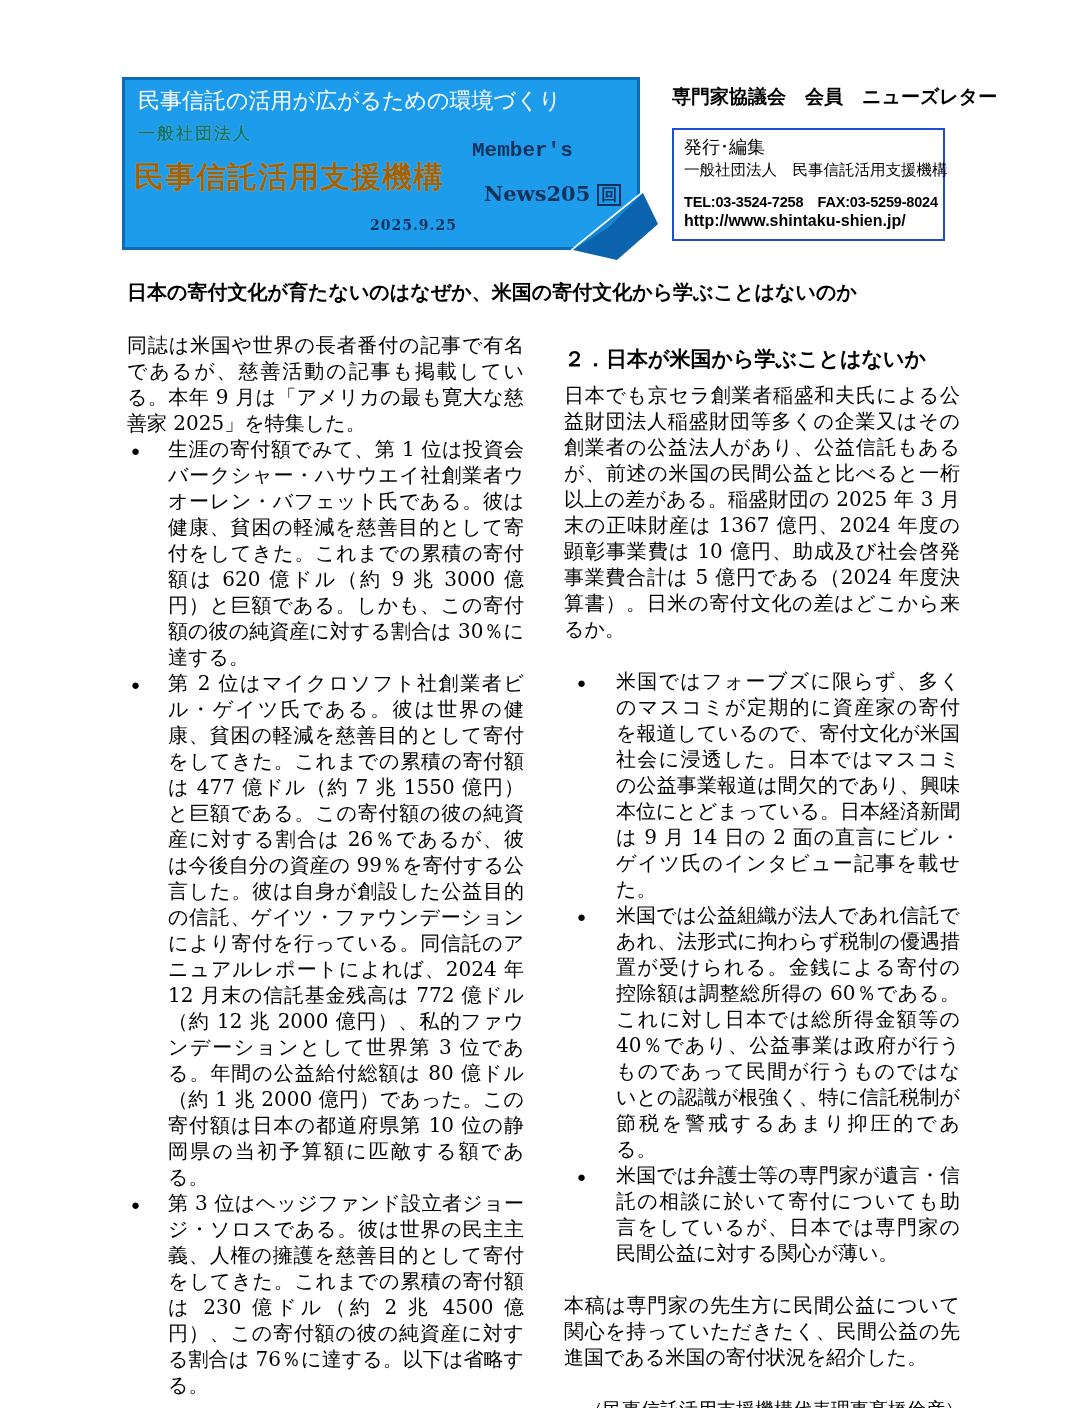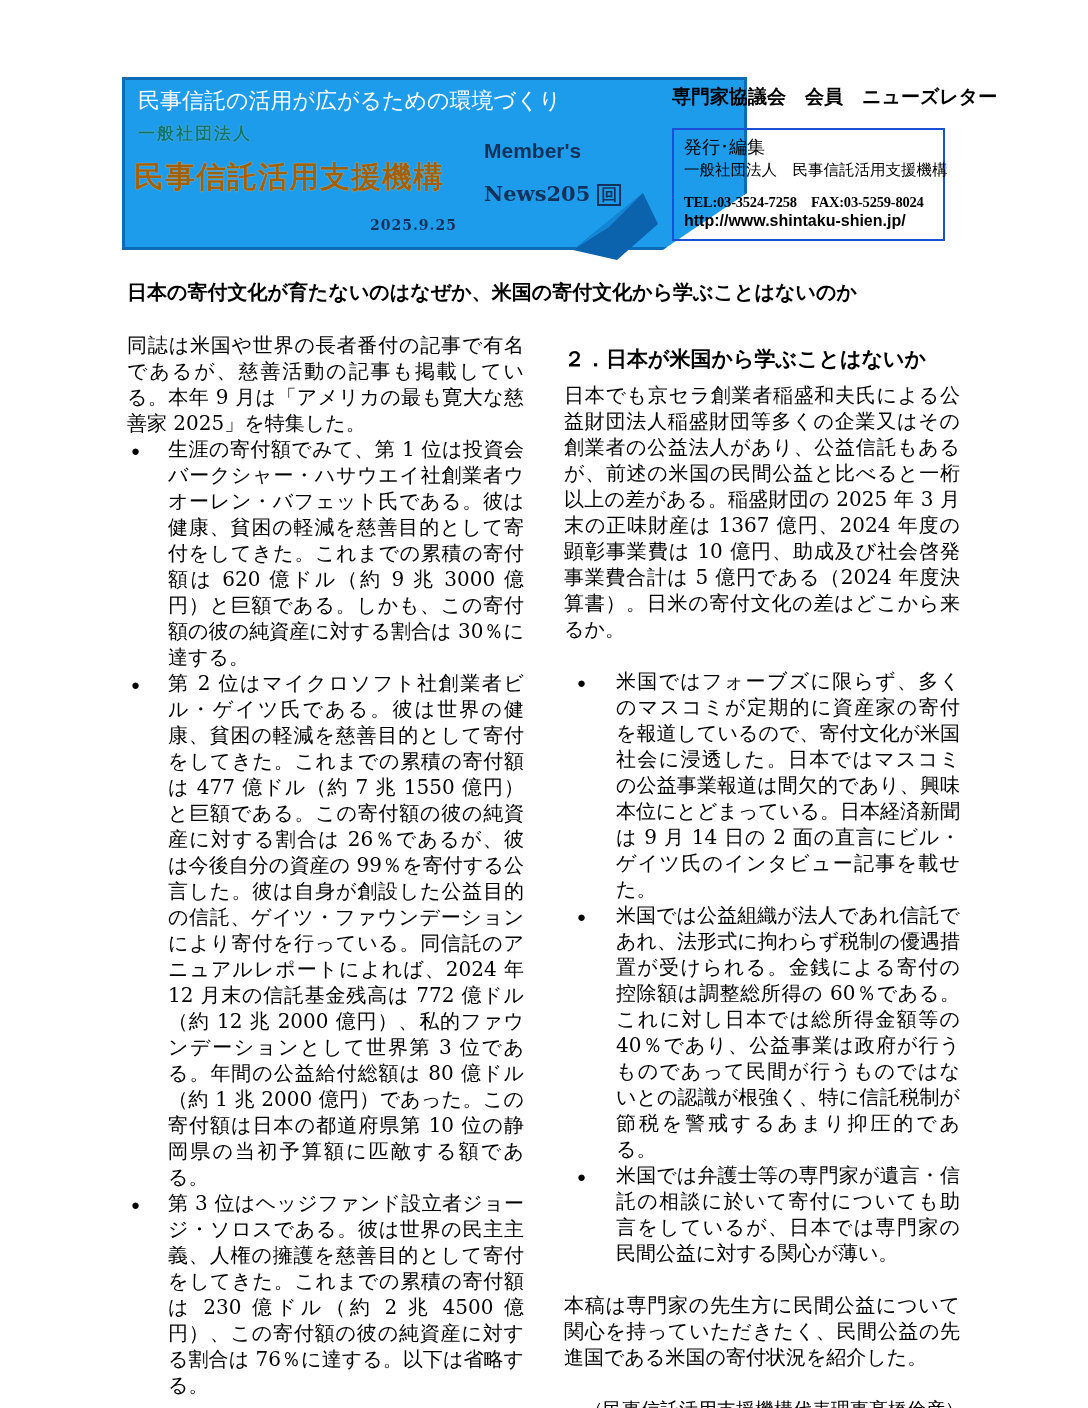--- a/index.html
+++ b/index.html
@@ -3,50 +3,50 @@
 <meta charset="utf-8">
 <style>
   html,body { margin:0; padding:0; background:#ffffff; }
   #page {
     position:relative; width:1088px; height:1408px; background:#ffffff;
     font-family:"Liberation Sans","DejaVu Sans",sans-serif; color:#000;
     overflow:hidden;
   }
 
   
-  .banner-wrap { position:absolute; left:122px; top:77px; width:625px; height:173px; }
+  .banner-wrap { position:absolute; left:122px; top:77px; width:518px; height:173px; }
   .banner-bg {
     position:absolute; inset:0; background:#1E9CEC; border:3px solid #0C6DB6;
     box-sizing:border-box;
     clip-path:polygon(0 0, 100% 0, 100% 67%, 86.5% 100%, 0 100%);
   }
   .banner-fold { position:absolute; left:395px; top:90px; width:145px; height:105px; }
   .banner-text { position:absolute; white-space:nowrap; }
   .tagline  { left:16px; top:9px;  font-size:22px; color:#fff; }
   .orgtype  { left:16px; top:45px; font-size:17px; font-weight:bold; color:#0f766e; letter-spacing:2px;
               text-shadow:0 0 1px #9fd4f5; }
   .orgname  { left:12px; top:80px; font-size:30px; font-weight:bold; color:#a16207; letter-spacing:1px;
               text-shadow:0 0 1px #bfe2f8; }
-  .members  { left:362px; top:62px;  font-size:21px; font-weight:bold; color:#12325B;
-              font-family:Liberation Sans, sans-serif; }
+  .members  { left:350px; top:62px;  font-size:21px; font-weight:bold; color:#12325B;
+              font-family:Liberation Mono, monospace; }
   .newsline { left:362px; top:104px; font-size:21px; font-weight:bold; color:#12325B;
               font-family:"DejaVu Serif","Liberation Serif",serif; }
   .issue-box{ display:inline-block; border:2px solid #12325B; padding:0 2px; margin-left:7px;
               font-size:16px; line-height:1.15; vertical-align:1px; }
   .issuedate{ left:248px; top:140px; font-size:14px; font-weight:bold; color:#12325B; letter-spacing:1px;
               font-family:"DejaVu Serif","Liberation Serif",serif; }
 
   
   .newsletter-label { position:absolute; left:672px; top:84px; font-size:19px; font-weight:bold;
                       white-space:nowrap; }
   .pubbox { position:absolute; left:672px; top:128px; width:273px; height:113px;
             border:2px solid #1d4ed8; box-sizing:border-box; padding:6px 8px 0 10px; }
   .pub1 { font-size:18px; line-height:1.25; }
   .pub2 { font-size:15.5px; line-height:1.4; white-space:nowrap; }
-  .pubtel { font-size:14.5px; font-weight:bold; margin-top:13px; white-space:nowrap; letter-spacing:-0.2px;font-family:Liberation Serif, serif; }
+  .pubtel { font-size:14.5px; font-weight:bold; margin-top:13px; white-space:nowrap; letter-spacing:-0.2px; }
   .puburl { font-size:16px; font-weight:bold; white-space:nowrap; }
 
   
   .title { position:absolute; left:127px; top:279px; font-size:20px; font-weight:bold; white-space:nowrap; }
 
   .col { position:absolute; font-family:"DejaVu Serif","Liberation Serif",serif; }
   .col-left  { left:127px; top:318px; width:397px; }
   .col-right { left:564px; top:344px; width:396px; }
 
   .heading { font-family:"Liberation Sans","DejaVu Sans",sans-serif; font-size:21px; font-weight:bold;

